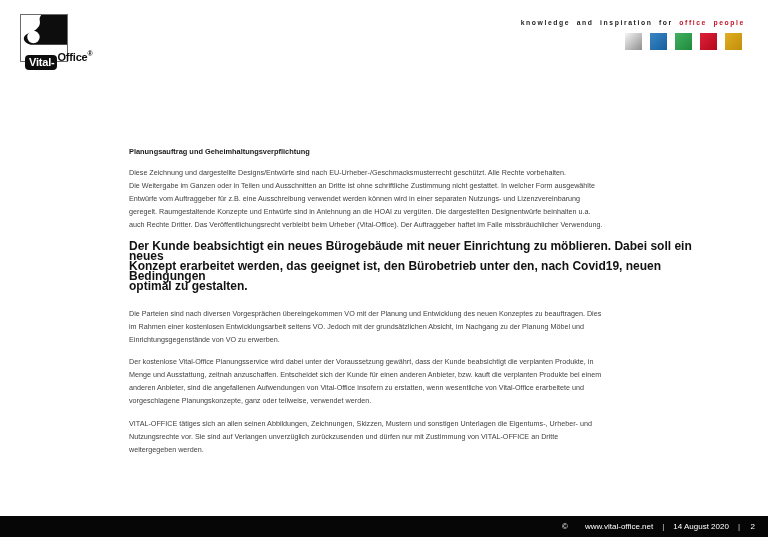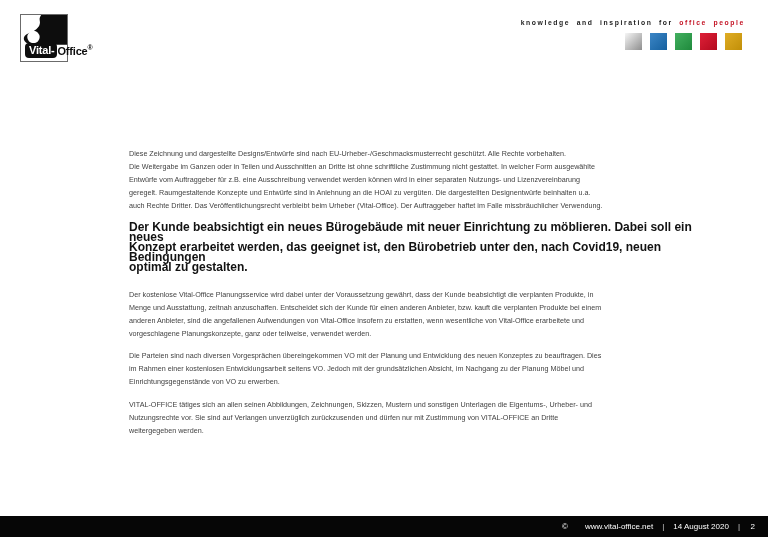--- a/index.html
+++ b/index.html
@@ -30,20 +30,21 @@
     white-space: nowrap;
     font-weight: bold;
     font-size: 11px;
     letter-spacing: -0.2px;
   }
   .wm-vital {
     background: #0d0d0d;
     color: #ffffff;
     border-radius: 4px;
     padding: 1px 2px 2px 4px;
+    margin-top: 12px;
   }
   .wm-office { color: #0d0d0d; padding-left: 1px; }
   .wm-reg { font-size: 7px; vertical-align: super; font-weight: bold; }
 
   
   .tagline {
     position: absolute;
     top: 19px; right: 23px;
     font-size: 6.8px;
     font-weight: bold;
@@ -128,35 +129,36 @@
 
   <div class="squares">
     <span class="sq" style="background: linear-gradient(135deg, rgb(246, 246, 246) 0%, rgb(142, 142, 142) 100%);"></span>
     <span class="sq" style="background: linear-gradient(135deg, rgb(60, 134, 198) 0%, rgb(21, 96, 159) 100%);"></span>
     <span class="sq" style="background: linear-gradient(135deg, rgb(67, 176, 96) 0%, rgb(31, 138, 60) 100%);"></span>
     <span class="sq" style="background: linear-gradient(135deg, rgb(222, 32, 56) 0%, rgb(180, 10, 30) 100%);"></span>
     <span class="sq" style="background: linear-gradient(135deg, rgb(224, 173, 37) 0%, rgb(193, 143, 8) 100%);"></span>
   </div>
 
   <div class="content">
+    <div class="doc-heading">Planungsauftrag und Geheimhaltungsverpflichtung</div>
     <p class="para">Diese Zeichnung und dargestellte Designs/Entwürfe sind nach EU-Urheber-/Geschmacksmusterrecht geschützt. Alle Rechte vorbehalten.
 Die Weitergabe im Ganzen oder in Teilen und Ausschnitten an Dritte ist ohne schriftliche Zustimmung nicht gestattet. In welcher Form ausgewählte
 Entwürfe vom Auftraggeber für z.B. eine Ausschreibung verwendet werden können wird in einer separaten Nutzungs- und Lizenzvereinbarung
 geregelt. Raumgestaltende Konzepte und Entwürfe sind in Anlehnung an die HOAI zu vergüten. Die dargestellten Designentwürfe beinhalten u.a.
 auch Rechte Dritter. Das Veröffentlichungsrecht verbleibt beim Urheber (Vital-Office). Der Auftraggeber haftet im Falle missbräuchlicher Verwendung.</p>
     <p class="para emphasis">Der Kunde beabsichtigt ein neues Bürogebäude mit neuer Einrichtung zu möblieren. Dabei soll ein neues
 Konzept erarbeitet werden, das geeignet ist, den Bürobetrieb unter den, nach Covid19, neuen Bedingungen
 optimal zu gestalten.</p>
+    <p class="para">Die Parteien sind nach diversen Vorgesprächen übereingekommen VO mit der Planung und Entwicklung des neuen Konzeptes zu beauftragen. Dies
+im Rahmen einer kostenlosen Entwicklungsarbeit seitens VO. Jedoch mit der grundsätzlichen Absicht, im Nachgang zu der Planung Möbel und
+Einrichtungsgegenstände von VO zu erwerben.</p>
     <p class="para">Der kostenlose Vital-Office Planungsservice wird dabei unter der Voraussetzung gewährt, dass der Kunde beabsichtigt die verplanten Produkte, in
 Menge und Ausstattung, zeitnah anzuschaffen. Entscheidet sich der Kunde für einen anderen Anbieter, bzw. kauft die verplanten Produkte bei einem
 anderen Anbieter, sind die angefallenen Aufwendungen von Vital-Office insofern zu erstatten, wenn wesentliche von Vital-Office erarbeitete und
 vorgeschlagene Planungskonzepte, ganz oder teilweise, verwendet werden.</p>
-    <p class="para">Die Parteien sind nach diversen Vorgesprächen übereingekommen VO mit der Planung und Entwicklung des neuen Konzeptes zu beauftragen. Dies
-im Rahmen einer kostenlosen Entwicklungsarbeit seitens VO. Jedoch mit der grundsätzlichen Absicht, im Nachgang zu der Planung Möbel und
-Einrichtungsgegenstände von VO zu erwerben.</p>
     <p class="para">VITAL-OFFICE tätiges sich an allen seinen Abbildungen, Zeichnungen, Skizzen, Mustern und sonstigen Unterlagen die Eigentums-, Urheber- und
 Nutzungsrechte vor. Sie sind auf Verlangen unverzüglich zurückzusenden und dürfen nur mit Zustimmung von VITAL-OFFICE an Dritte
 weitergegeben werden.</p>
   </div>
 
   <div class="footer">
     <span>©</span>
     <span class="site">www.vital-office.net</span>
     <span class="pipe">|</span>
     <span>14 August 2020</span>

